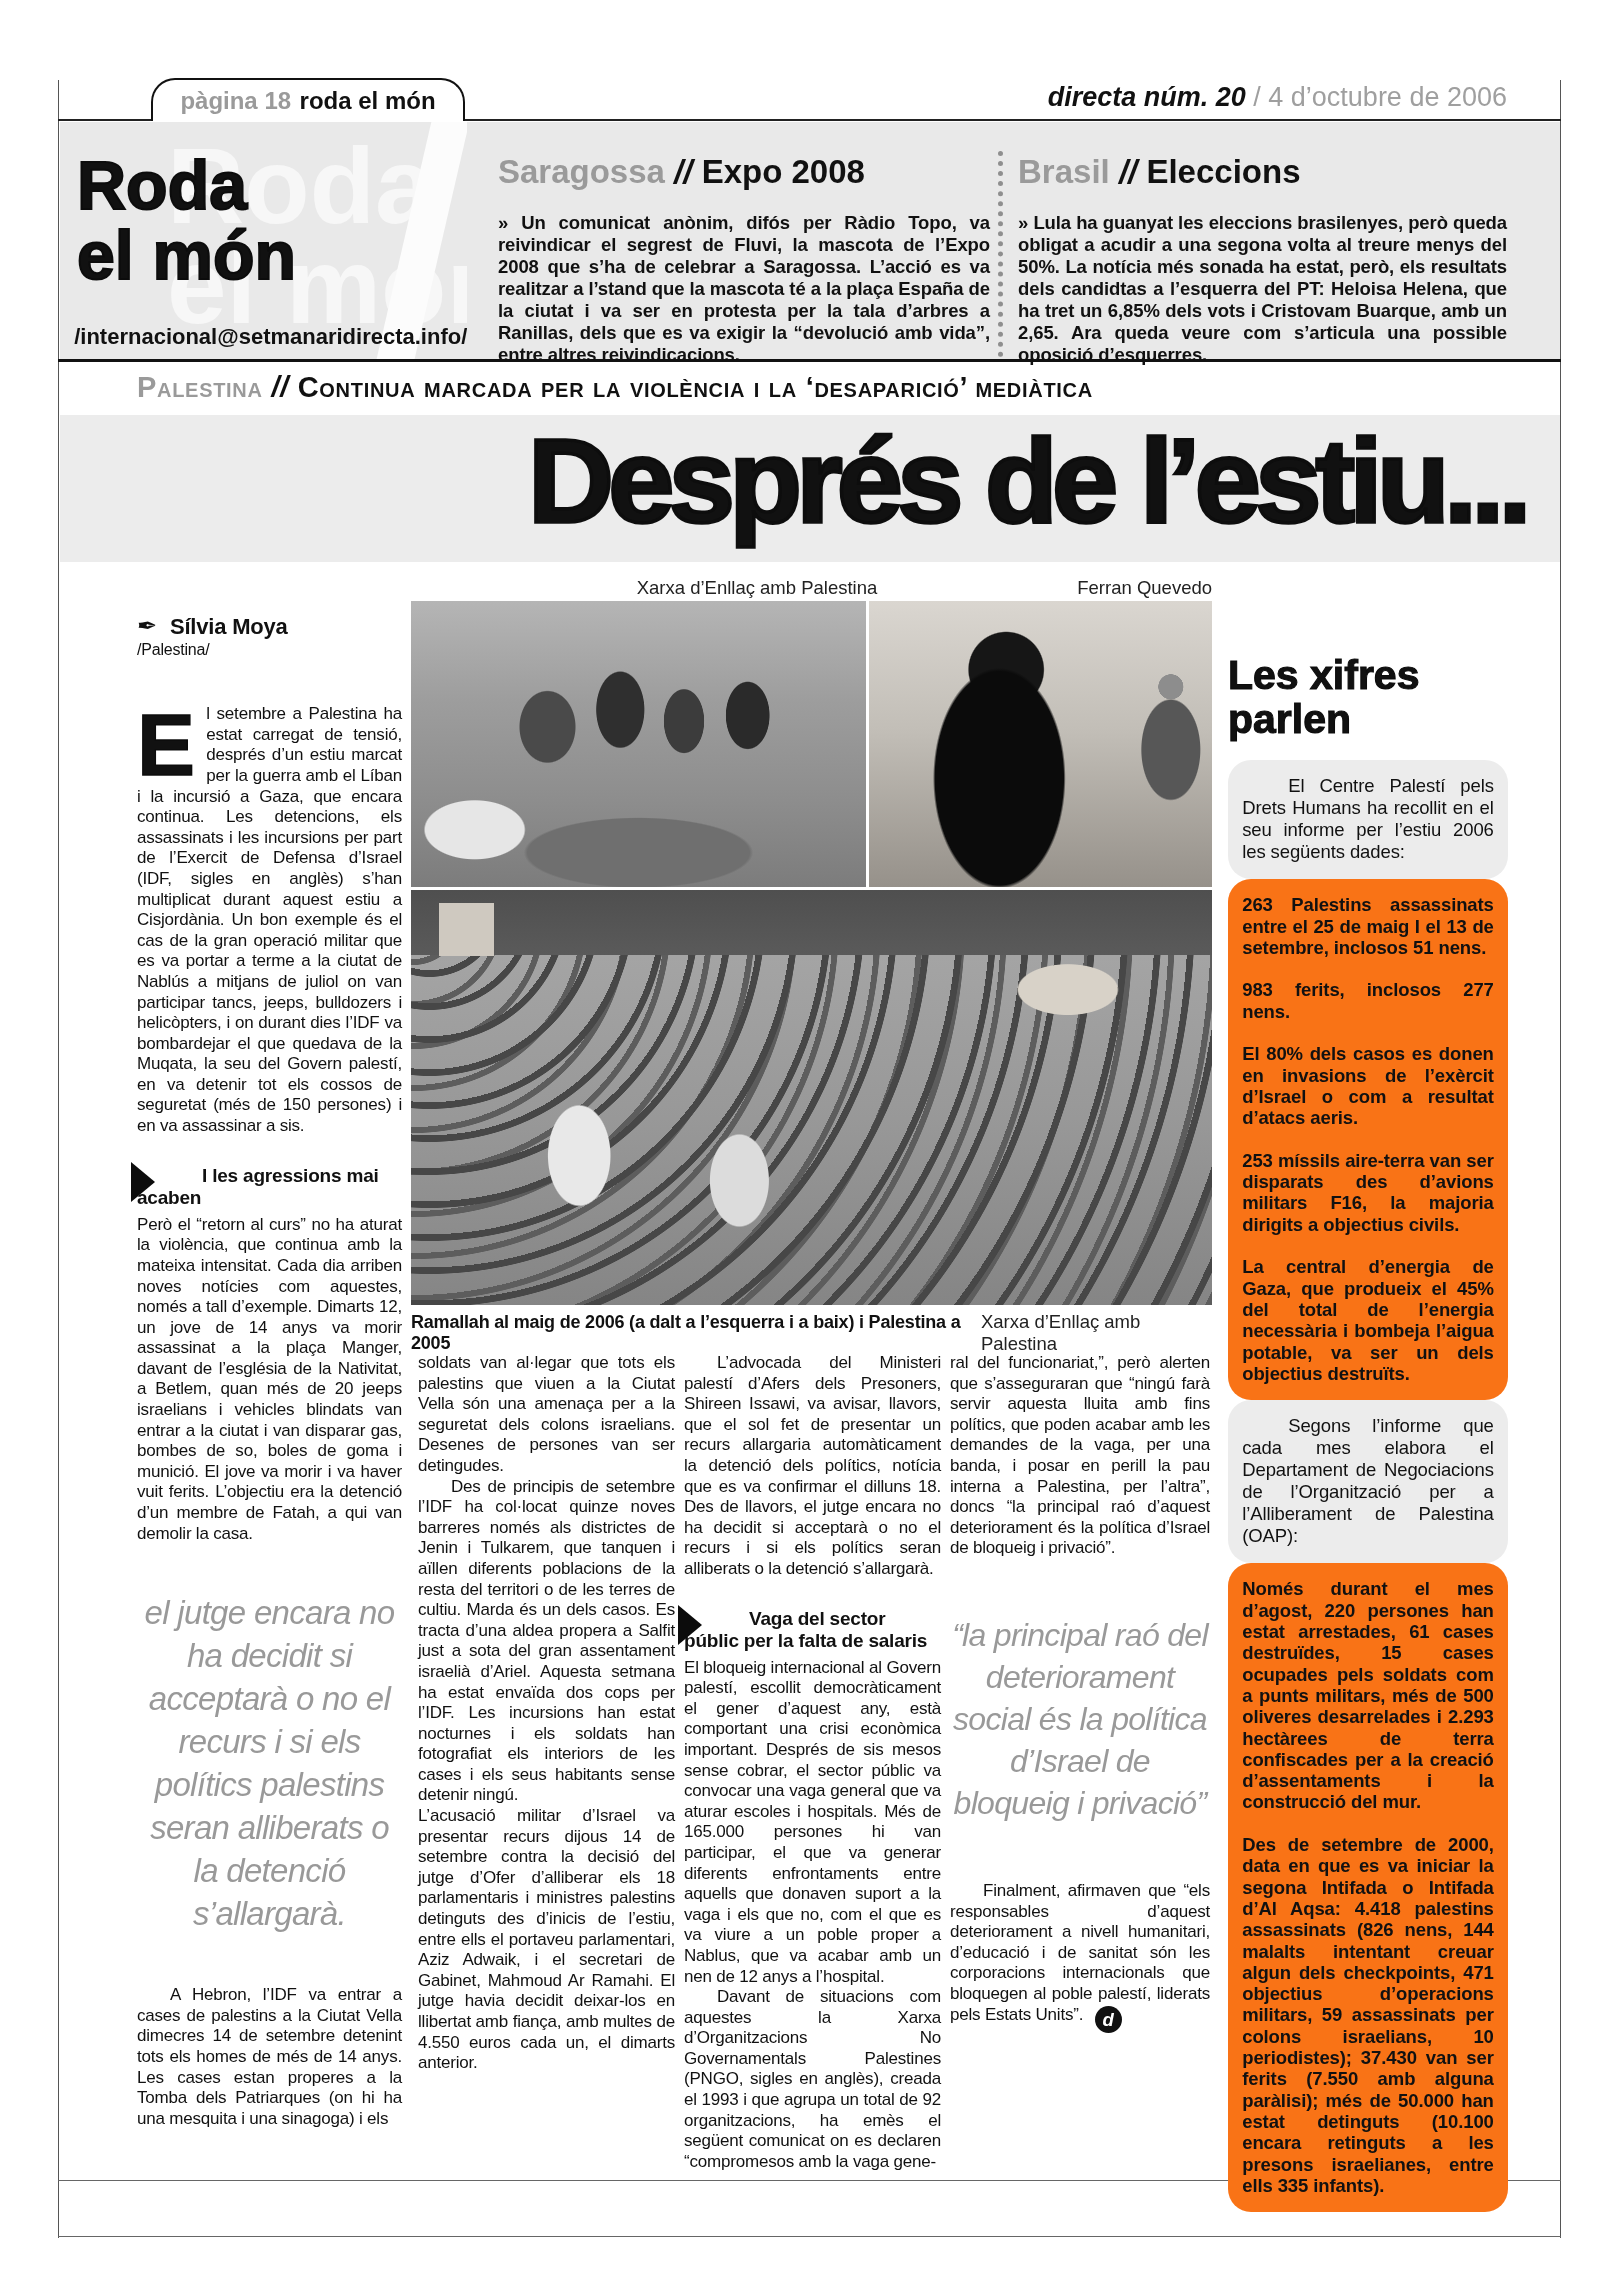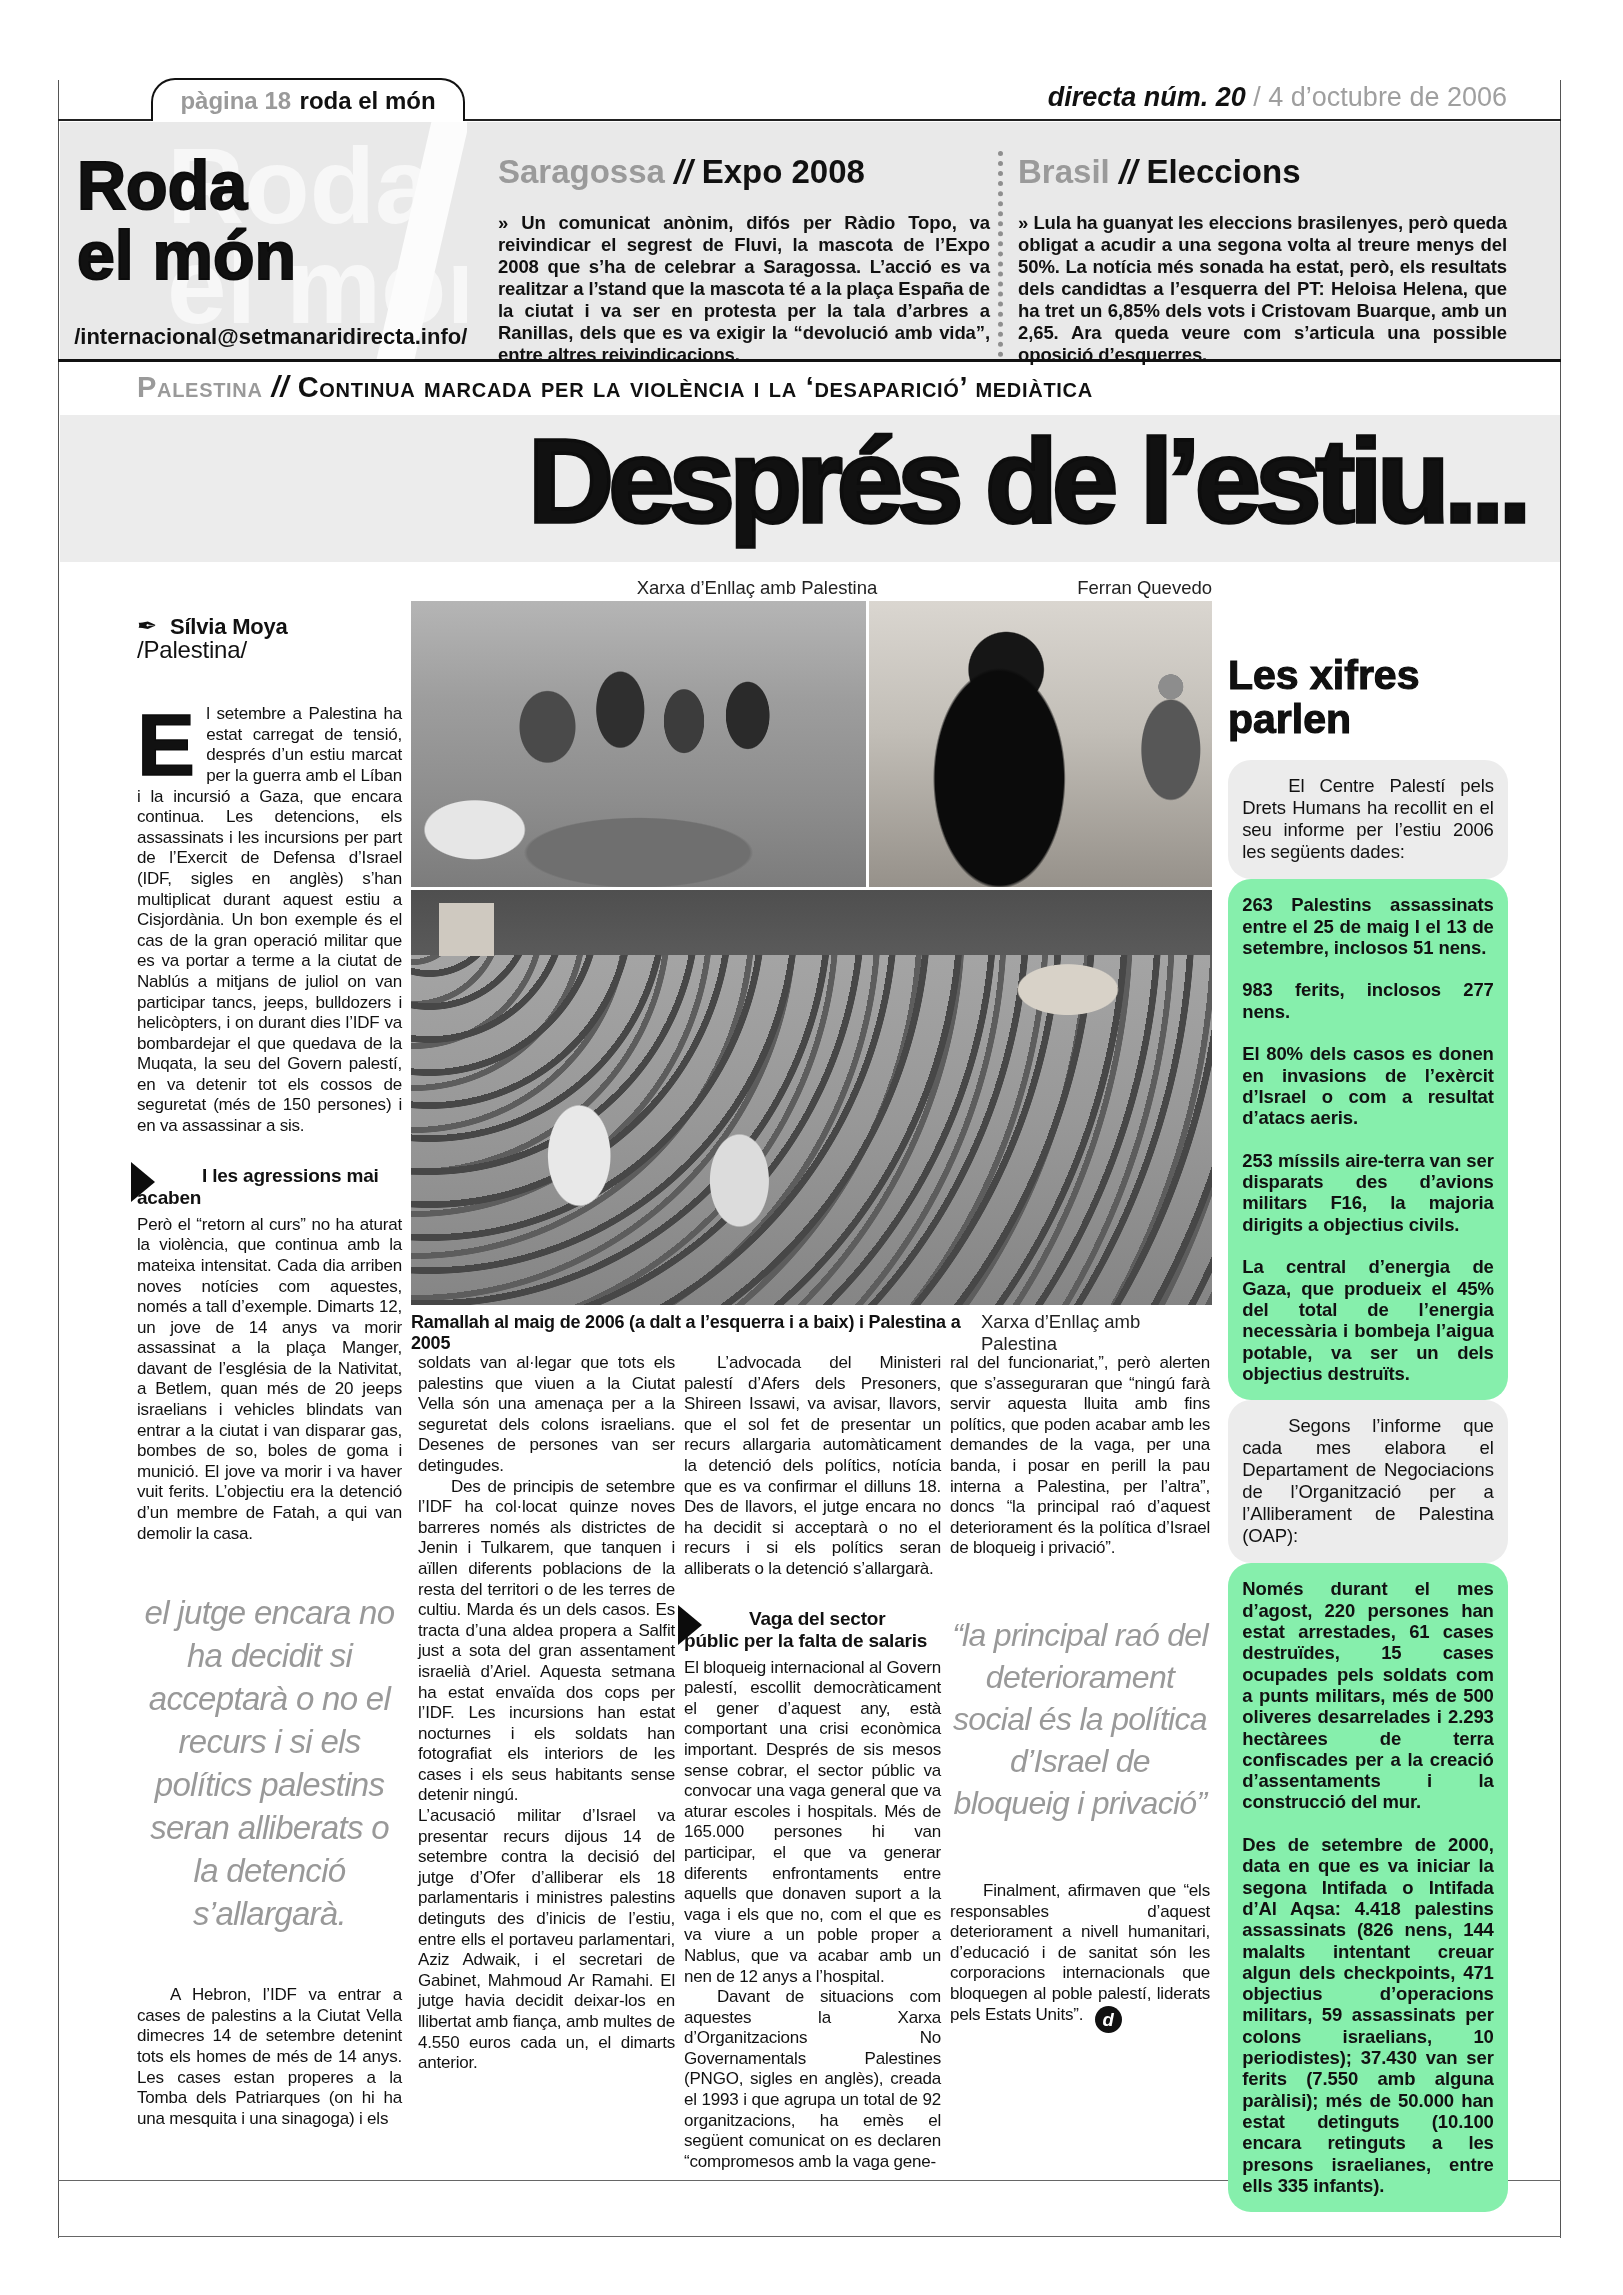--- a/index.html
+++ b/index.html
@@ -67,40 +67,40 @@
       repeating-radial-gradient(circle at 2.1px 27px, #5d5d5d 0 5.7px, rgba(0,0,0,0) 6.4px 42px),
       linear-gradient(180deg,#a9a9a9 0%,#989898 55%,#858585 100%);}
   .caption-row{left:411px;top:1311px;width:801px;display:flex;justify-content:space-between;align-items:baseline;}
   .caption{font-size:18px;font-weight:bold;letter-spacing:-0.2px;}
   
   .col{position:absolute;font-size:17px;line-height:20.6px;text-align:justify;letter-spacing:-0.2px;}
   .col p{margin:0;}
   .indent{text-indent:33px;}
   .byline{margin-bottom:44px;text-align:left;}
   .byline .name{font-size:22px;font-weight:bold;}
-  .byline .loc{font-size:24px;}
+  .byline .loc{font-size:16px;}
   .byline .pen{font-size:24px;margin-right:8.5px;}
   .dropcap{float:left;font-size:87px;line-height:70px;font-weight:bold;margin:5.7px 11.4px 0 0;
            -webkit-text-stroke:1.4px #0c0c0c;}
   .subhead{position:relative;font-weight:bold;font-size:19px;line-height:22px;text-indent:65px;
            margin:28.4px 0 5.7px 0;text-align:left;}
   .tri{position:absolute;left:-5.7px;top:-2.8px;width:0;height:0;border-left:24px solid #0c0c0c;
        border-top:20px solid transparent;border-bottom:20px solid transparent;}
   .pullquote{font-style:italic;color:#999;text-align:center;font-weight:400;}
   .pq-left{font-size:33px;line-height:43px;margin:47px 0 50px 0;letter-spacing:-0.7px;}
   .pq-right{font-size:32px;line-height:42px;margin:55px 0 57px 0;letter-spacing:-0.7px;}
   .endmark{display:inline-block;width:27px;height:27px;border-radius:50%;background:#111;color:#fff;
            text-align:center;line-height:27px;font-weight:bold;font-style:italic;font-size:18.5px;
            margin-left:11.4px;vertical-align:-6.4px;text-indent:0;}
   
   .sidebar{left:1228px;top:653px;width:280px;}
   .sb-title{font-size:41px;line-height:44px;font-weight:bold;-webkit-text-stroke:1.1px #0c0c0c;margin-bottom:18.5px;}
   .sb-box{padding:15.6px 14.2px;font-size:18.5px;line-height:22px;text-align:justify;letter-spacing:-0.1px;border-radius:23px;}
   .sb-light{background:#ececec;}
-  .sb-dark{background:#86efac;}
+  .sb-dark{background:#f97316;}
   .sb-box p{margin:0 0 21.3px 0;}
   .sb-box p:last-child{margin-bottom:0;}
   .sb-stat{font-weight:bold;line-height:21.3px;}
   .sb-intro{text-indent:46px;}
   
   .fr-left{left:58px;top:80px;width:1.4px;height:2158px;background:#555;}
   .fr-right{left:1560px;top:80px;width:1.4px;height:2158px;background:#555;}
   .hdr-rule{left:58px;top:119px;width:1503px;height:2.1px;background:#222;}
   .bot-rule1{left:58px;top:2180px;width:1503px;height:1.4px;background:#666;}
   .bot-rule2{left:58px;top:2236px;width:1503px;height:1.4px;background:#666;}

